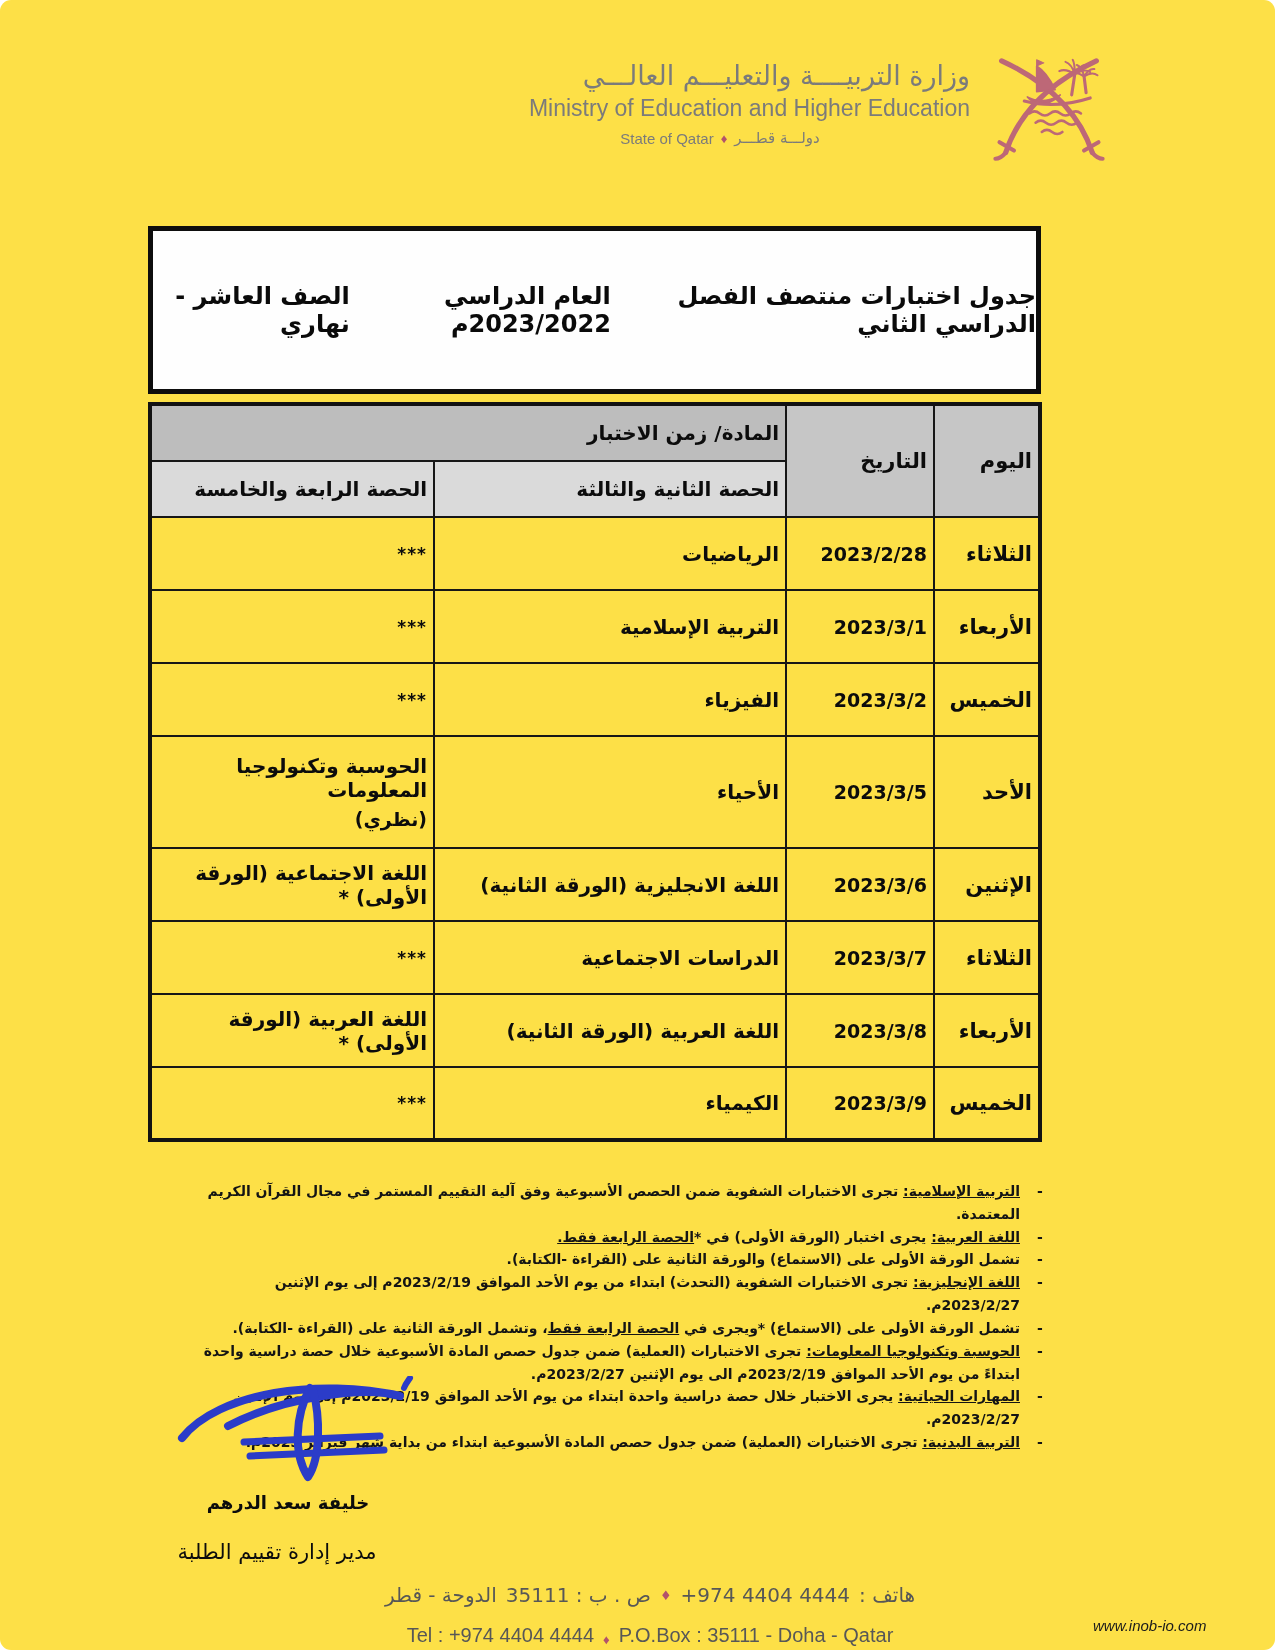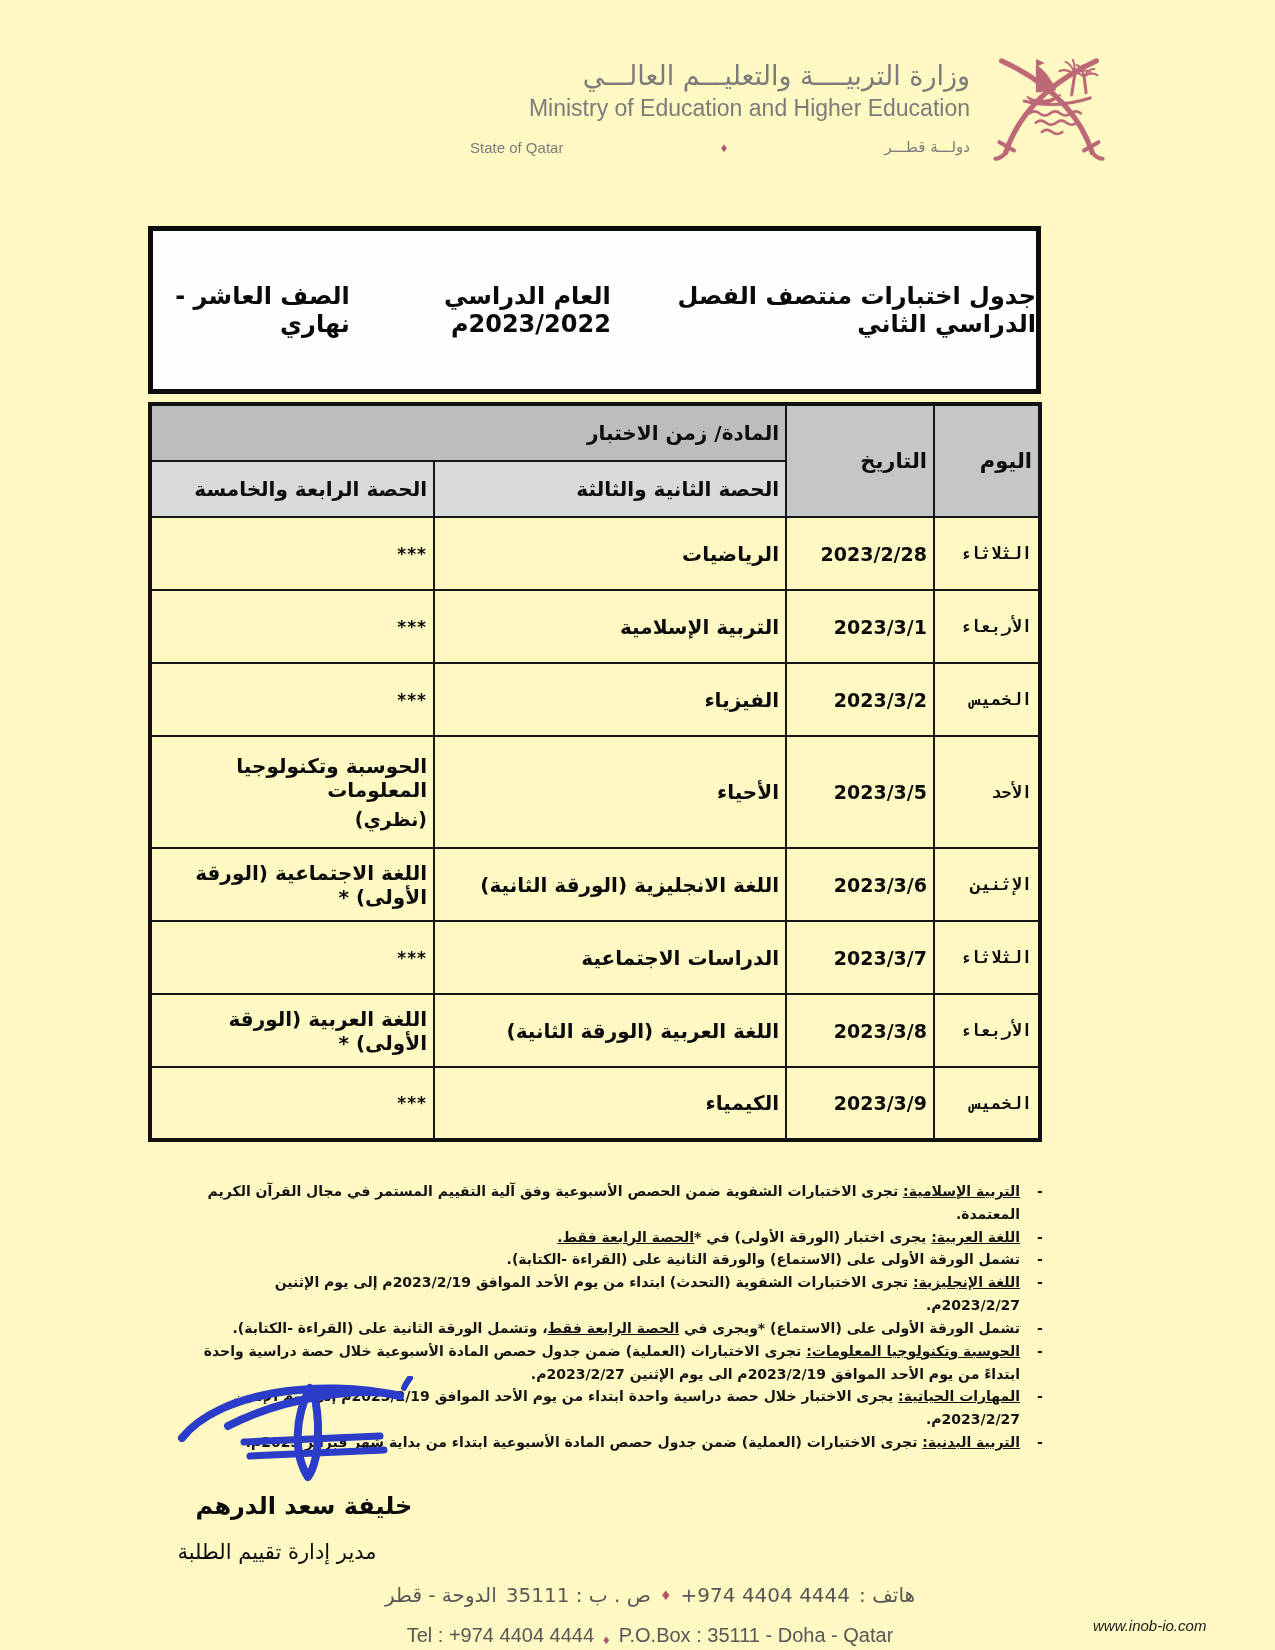--- a/index.html
+++ b/index.html
@@ -1,27 +1,27 @@
 <!DOCTYPE html>
 <html lang="ar" style="--emblem: #bd6877; --signature_blue: #2b3cc8; --diamond: #b2536b;"><head>
 <meta charset="utf-8">
 <style>
   html,body { margin:0; padding:0; background:#ffffff; }
   .page {
     position:relative; width:1275px; height:1650px; margin:0 auto;
-    background:#fef9c3; overflow:hidden;
-    font-family:"DejaVu Sans", sans-serif; color:#141414;
+    background:#fde047; overflow:hidden;
+    font-family:"DejaVu Sans", sans-serif; color:#141414;border-radius:11px;
   }
 
   
   .emblem { position:absolute; left:983px; top:33px; width:132px; height:134px; color:var(--emblem,#bd6877); }
   .ministry-text { position:absolute; left:470px; top:60px; width:500px; text-align:right; color:#7b7b7b; }
   .ministry-ar { font-size:27px; line-height:1.2; }
   .ministry-en { font-size:23px; margin-top:3px; font-family:"Liberation Sans", sans-serif; }
-  .state-line  { font-size:15px; margin-top:16px; display:flex; justify-content:space-between; gap:7px; align-items:center; font-family:"Liberation Sans", sans-serif; }
+  .state-line  { font-size:15px; margin-top:7px; display:flex; justify-content:center; gap:7px; align-items:center; font-family:"Liberation Sans", sans-serif; }
   .state-line .ar { font-family:"DejaVu Sans", sans-serif; }
 
   
   .title-box {
     position:absolute; left:148px; top:226px; width:883px; height:146px;
     border:5px solid #0d0d0d; background:#fefefe;
     display:flex; flex-direction:row; justify-content:space-around; align-items:center;
     padding:6px 0; direction:rtl;
   }
   .title-line { font-weight:bold; font-size:24px; color:#0a0a0a; }
@@ -36,36 +36,36 @@
     border:2.5px solid #161616; text-align:right; vertical-align:middle;
     font-weight:bold; color:#0c0c0c; padding:2px 6px; overflow:hidden;
   }
   .col-day  { width:106px; } .col-date { width:148px; }
   .col-p23  { width:352px; } .col-p45  { width:284px; }
   .hdr-top   { height:50px; background:#bdbdbd; font-size:20px; }
   .hdr-side  { background:#c6c6c6; font-size:21px; }
   .hdr-sub   { height:50px; background:#dadada; font-size:20px; }
   .r         { height:73px; }
   .r-tall    { height:112px; }
-  .day-cell  { font-size:17px;font-family:Liberation Mono, monospace; }
+  .day-cell  { font-size:21px; }
   .date-cell { font-size:19px; }
   .subj-cell { font-size:20px; }
   .stars     { font-size:17px; letter-spacing:1px; }
   .subj-sub  { font-size:19px; margin-top:6px; }
 
   
   .footnotes { position:absolute; left:200px; top:1180px; width:848px; direction:rtl; }
   .fn-item { display:flex; gap:12px; font-size:14px; font-weight:bold; line-height:1.63; color:#141414; }
   .fn-dash { width:16px; text-align:center; flex:0 0 auto; }
   .fn-text { flex:1; text-align:right; }
   .fn-text .u { text-decoration:underline; }
 
   
   .sig-svg  { position:absolute; left:168px; top:1376px; width:278px; height:114px; color:var(--signature_blue,#2b3cc8); }
-  .sig-name { position:absolute; left:154px; top:1492px; width:300px; text-align:center; font-weight:bold; font-size:24px; color:#0c0c0c; }
+  .sig-name { position:absolute; left:138px; top:1492px; width:300px; text-align:center; font-weight:bold; font-size:18px; color:#0c0c0c; }
   .sig-role { position:absolute; left:112px; top:1540px; width:330px; text-align:center; font-weight:normal; font-size:21px; color:#0c0c0c; }
 
   
   .footer-ar {
     position:absolute; left:230px; top:1583px; width:840px;
     display:flex; direction:rtl; justify-content:center; align-items:center; gap:9px;
     font-size:20px; color:#575757;
   }
   .footer-en {
     position:absolute; left:230px; top:1624px; width:840px;

